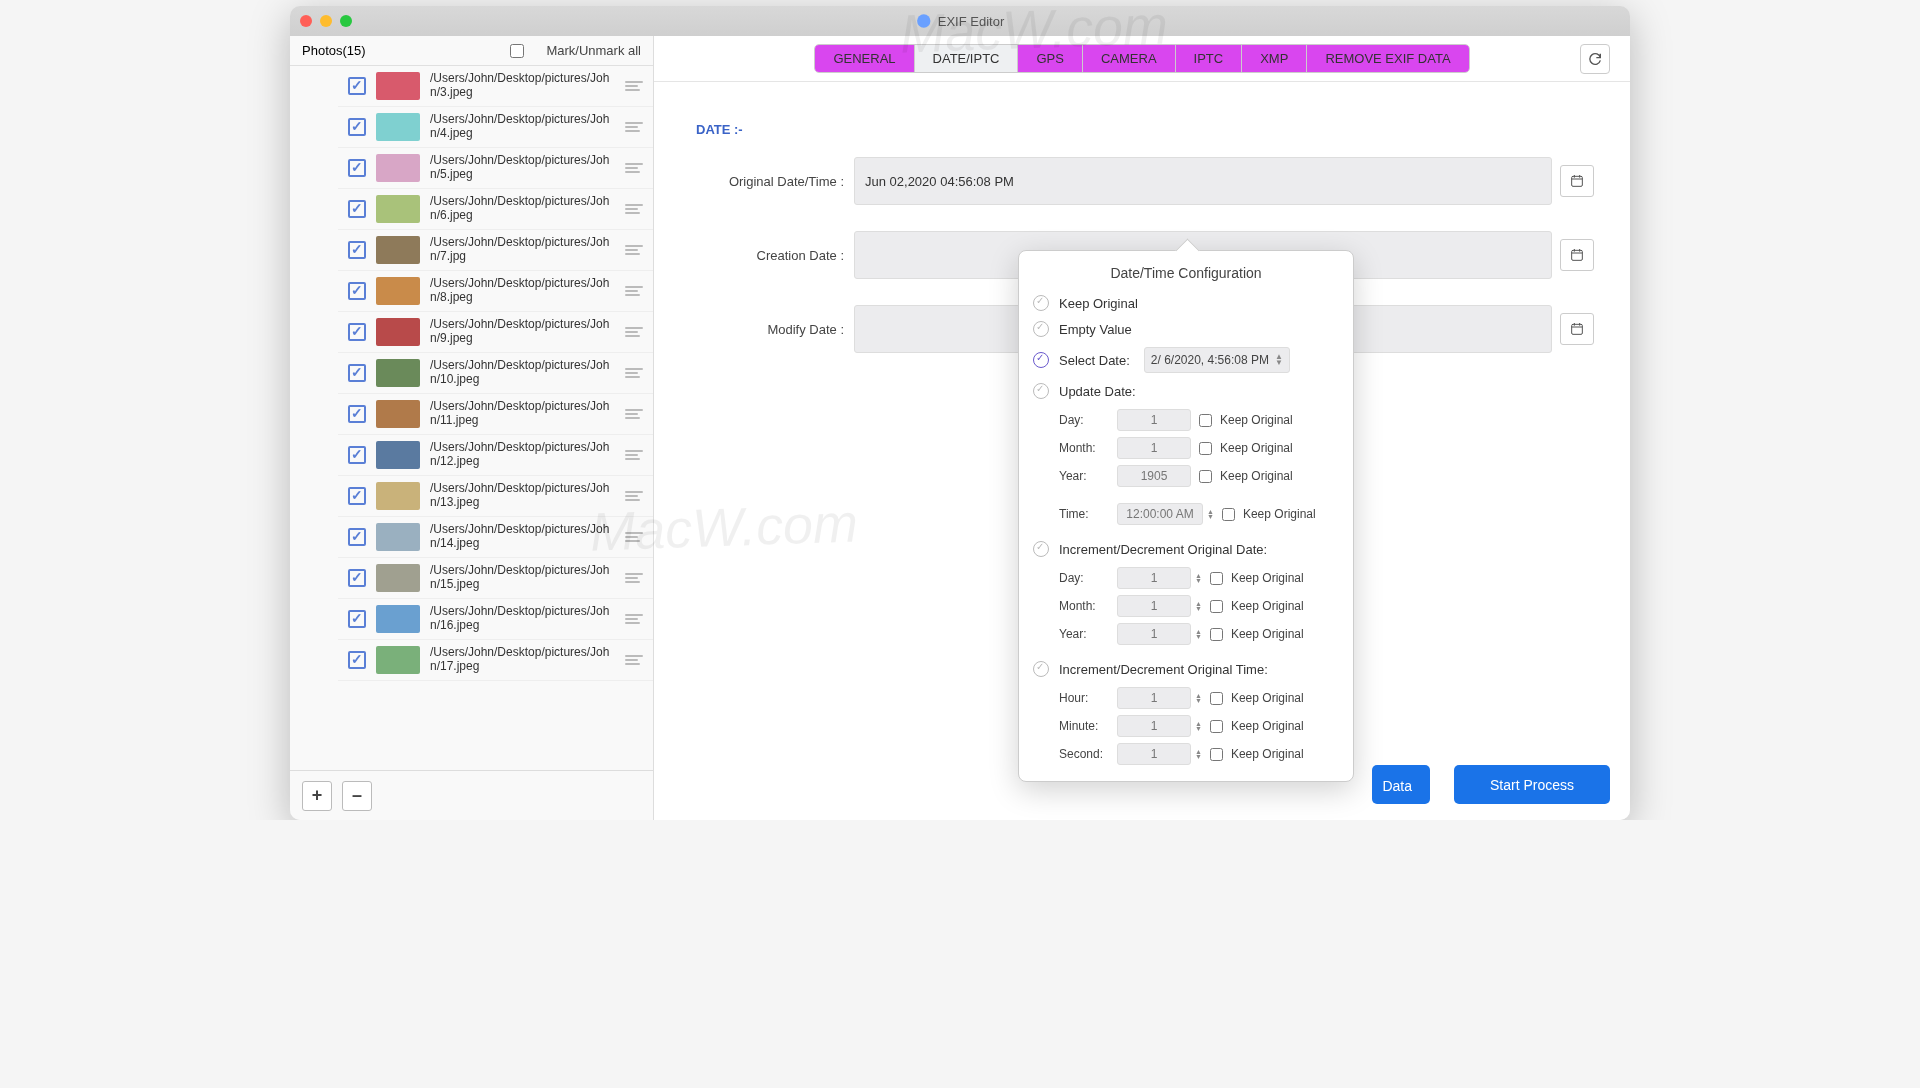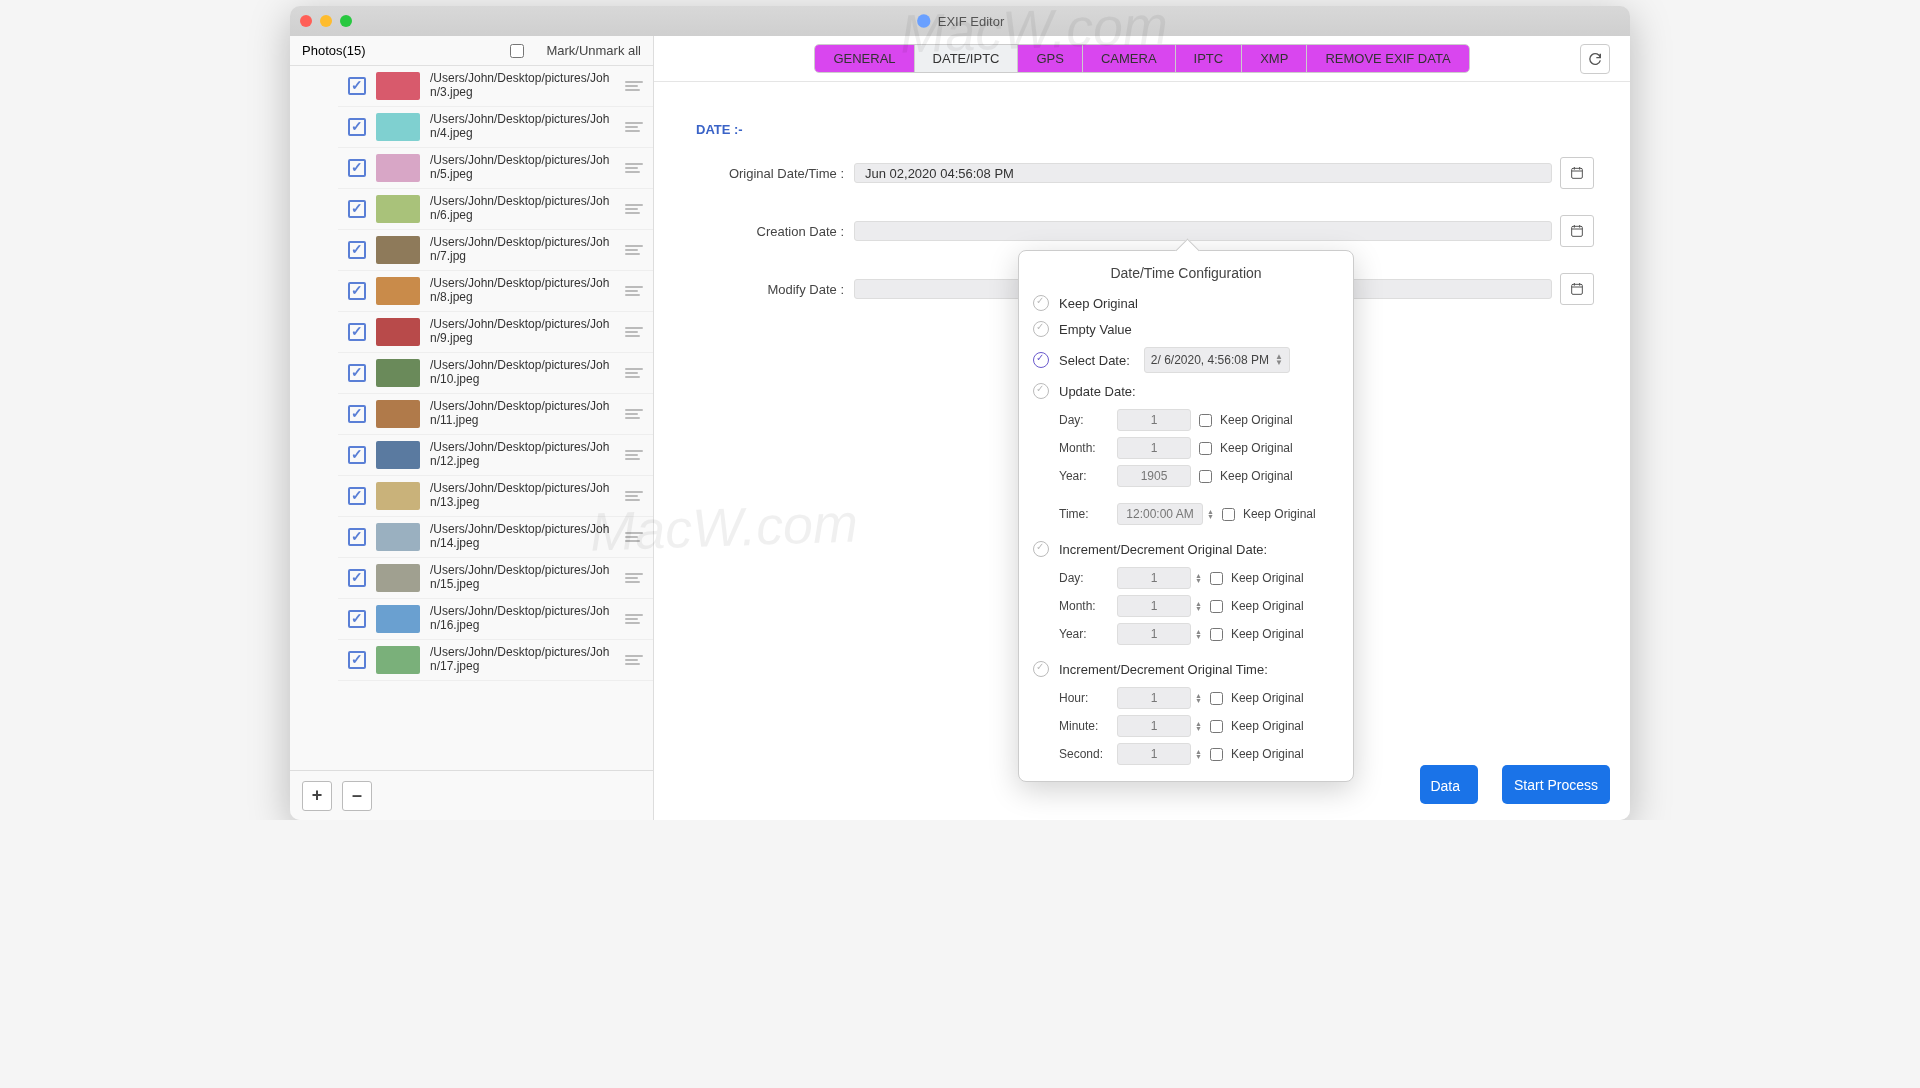--- a/index.html
+++ b/index.html
@@ -34,21 +34,21 @@
     .tab-row { height:46px; display:flex; align-items:center; justify-content:center; gap:0; border-bottom:1px solid #e5e5e5; position:relative;}
     .seg { display:flex; border:1px solid #ccc; border-radius:5px; overflow:hidden; }
     .seg button { background:#d946ef; border:none; border-right:1px solid #ccc; padding:6px 18px; font-size:13px; color:#333; cursor:pointer;}
     .seg button:last-child{border-right:none}
     .seg button.active{ background:#eef0f2; font-weight:500;}
     .refresh-btn{ position:absolute; right:20px; width:30px;height:30px; border:1px solid #ccc; border-radius:4px; background:#fff; display:flex;align-items:center;justify-content:center; cursor:pointer;}
     .main-content { flex:1; padding: 40px 36px 0 36px; overflow:auto; position:relative;}
     .section-label { color:#3a63c7; font-size:13px; font-weight:600; margin-bottom:20px; margin-left:6px;}
     .field-row { display:flex; align-items:center; margin-bottom:26px; }
     .field-label { width:164px; text-align:right; font-size:13px; color:#444; padding-right:10px;}
-    .field-input { flex:1; height:20px; background:#ececee; border:1px solid #ddd; border-radius:3px; padding:0 10px; font-size:13px; color:#333; display:flex; align-items:center;}
+    .field-input { flex:1; height:48px; background:#ececee; border:1px solid #ddd; border-radius:3px; padding:0 10px; font-size:13px; color:#333; display:flex; align-items:center;}
     .cal-btn { width:34px; height:32px; margin-left:8px; background:#fff; border:1px solid #ccc; border-radius:3px; display:flex;align-items:center;justify-content:center; cursor:pointer;}
     .cal-btn svg{width:16px;height:16px;stroke:#555}
     
     .popover { position:absolute; top:168px; left:364px; width:336px; background:#fff; border:1px solid #ccc; border-radius:8px; box-shadow:0 8px 30px rgba(0,0,0,.18); padding:14px 14px 10px 14px;}
     .popover::before{content:""; position:absolute; top:-9px; left:160px; width:16px;height:16px; background:#fff; border-left:1px solid #ccc; border-top:1px solid #ccc; transform:rotate(45deg);}
     .pop-title { text-align:center; font-size:14px; color:#444; margin-bottom:14px;}
     .radio-row { display:flex; align-items:center; gap:10px; margin-bottom:10px; font-size:13px; color:#333;}
     .radio { width:16px;height:16px; border:1.5px solid #bbb; border-radius:50%; position:relative; flex-shrink:0;}
     .radio::after{content:"✓"; font-size:10px; color:#bbb; position:absolute; left:2px; top:-1px;}
     .radio.sel{border-color:#6a5acd}
@@ -58,21 +58,21 @@
     .sub { margin-left:26px; }
     .sub-row { display:flex; align-items:center; gap:8px; margin-bottom:6px; font-size:12px; color:#444;}
     .sub-row .lbl{ width:50px; text-align:left;}
     .sub-row .num { width:74px; height:22px; background:#ececee; border:1px solid #ddd; border-radius:3px; text-align:center; font-size:12px; color:#777;}
     .sub-row .st-arrows{ display:flex; flex-direction:column; line-height:5px; font-size:7px; color:#888; margin-left:-4px;}
     .sub-row input[type=checkbox]{width:13px;height:13px;}
     .sub-row .ko{font-size:12px;color:#444;}
     .divider-gap{height:10px}
     
     .footer-btns { position:absolute; right:20px; bottom:16px; display:flex; gap:24px;}
-    .btn-blue{ background:#1a73e8; color:#fff; border:none; border-radius:5px; padding:10px 12px; font-size:14px; cursor:pointer;}
+    .btn-blue{ background:#1a73e8; color:#fff; border:none; border-radius:5px; padding:10px 36px; font-size:14px; cursor:pointer;}
     .btn-blue.partial{ padding:13px 18px 10px 10px;}
     
     .wm{position:absolute; color:rgba(0,0,0,.06); font-size:54px; font-style:italic; pointer-events:none; user-select:none; transform:rotate(-2deg);}
   </style>
 </head>
 <body>
 
 <div class="window">
   <div class="titlebar">
     <div class="traffic">

